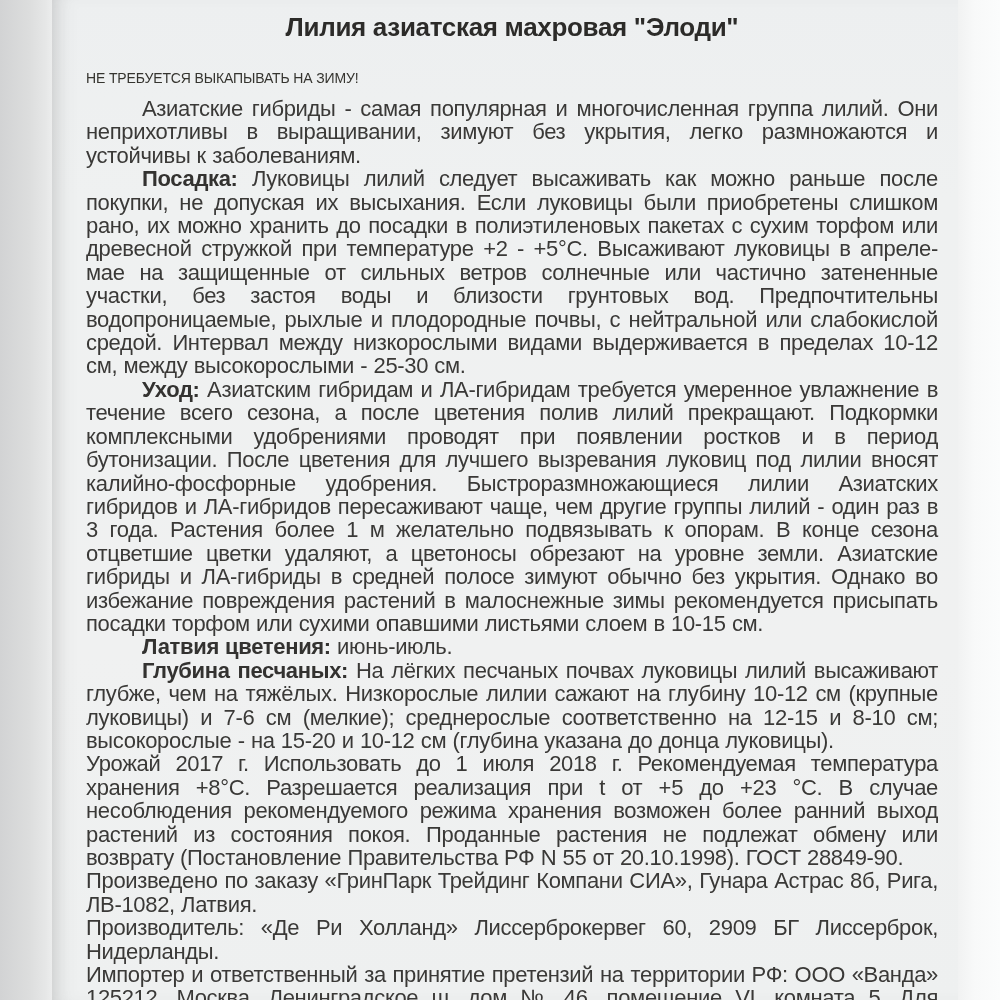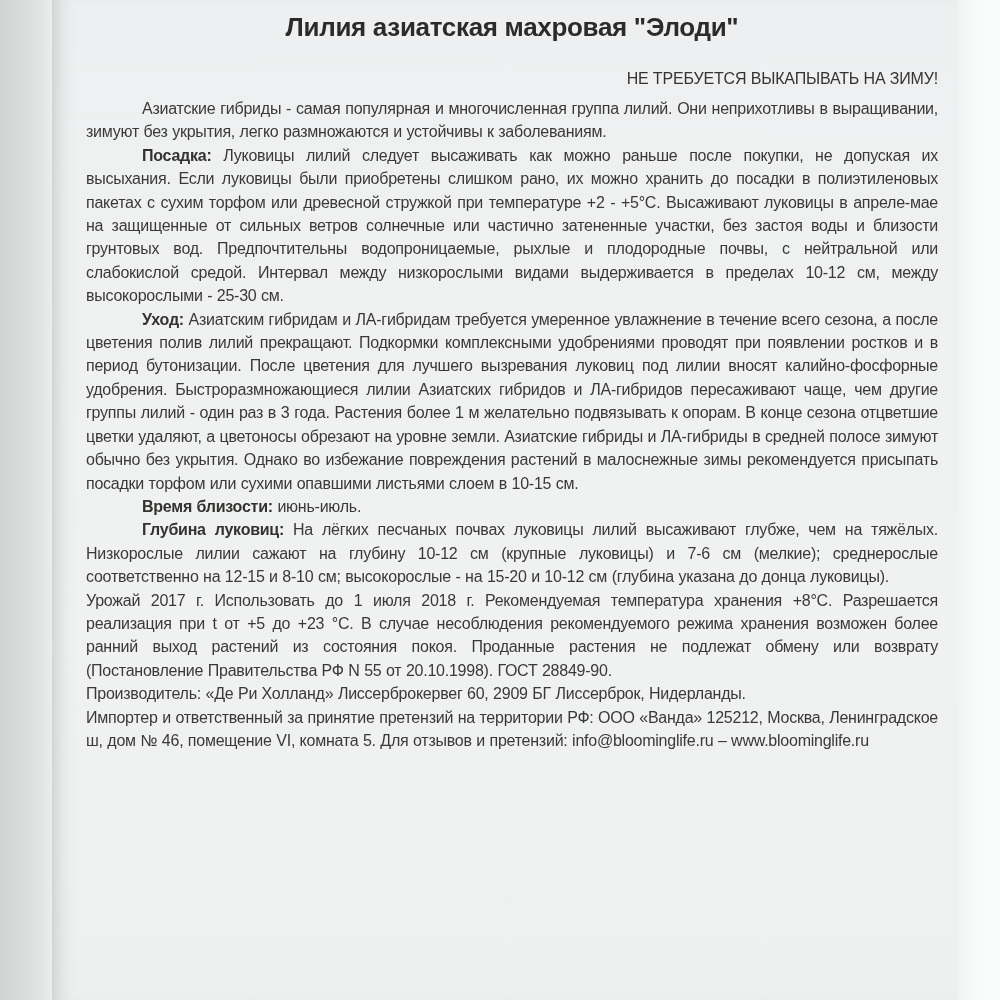--- a/index.html
+++ b/index.html
@@ -37,29 +37,29 @@
     margin: 2px 0 0 0;
     font-size: 26px;
     line-height: 30px;
     font-weight: bold;
     text-align: center;
     color: #2c2b29;
     letter-spacing: -0.012em;
   }
   .doc-subtitle {
     margin: 25px 0 7px 0;
-    font-size: 16px;
+    font-size: 14px;
     line-height: 23px;
-    text-align: right;
+    text-align: left;
     letter-spacing: -0.01em;
     color: #35342f;
   }
   p.para {
     margin: 0;
-    font-size: 16px;
+    font-size: 22px;
     line-height: 23.4px;
     text-align: justify;
     letter-spacing: -0.015em;
     word-spacing: 0.02em;
     color: #3a3937;
   }
   p.para.indent { text-indent: 56px; }
   .lead { font-weight: bold; color: #333230; }
   .lead:not(:empty)::after { content: " "; }
 </style>
@@ -76,27 +76,28 @@
       <h1 class="doc-title">Лилия азиатская махровая "Элоди"</h1>
 
       <div class="doc-subtitle">НЕ ТРЕБУЕТСЯ ВЫКАПЫВАТЬ НА ЗИМУ!</div>
 
       <p class="para indent"><b class="lead"></b><span>Азиатские гибриды - самая популярная и многочисленная группа лилий. Они неприхотливы в выращивании, зимуют без укрытия, легко размножаются и устойчивы к заболеваниям.</span></p>
 
       <p class="para indent"><b class="lead">Посадка:</b><span>Луковицы лилий следует высаживать как можно раньше после покупки, не допуская их высыхания. Если луковицы были приобретены слишком рано, их можно хранить до посадки в полиэтиленовых пакетах с сухим торфом или древесной стружкой при температуре +2 - +5°С. Высаживают луковицы в апреле-мае на защищенные от сильных ветров солнечные или частично затененные участки, без застоя воды и близости грунтовых вод. Предпочтительны водопроницаемые, рыхлые и плодородные почвы, с нейтральной или слабокислой средой. Интервал между низкорослыми видами выдерживается в пределах 10-12 см, между высокорослыми - 25-30 см.</span></p>
 
       <p class="para indent"><b class="lead">Уход:</b><span>Азиатским гибридам и ЛА-гибридам требуется умеренное увлажнение в течение всего сезона, а после цветения полив лилий прекращают. Подкормки комплексными удобрениями проводят при появлении ростков и в период бутонизации. После цветения для лучшего вызревания луковиц под лилии вносят калийно-фосфорные удобрения. Быстроразмножающиеся лилии Азиатских гибридов и ЛА-гибридов пересаживают чаще, чем другие группы лилий - один раз в 3 года. Растения более 1 м желательно подвязывать к опорам. В конце сезона отцветшие цветки удаляют, а цветоносы обрезают на уровне земли. Азиатские гибриды и ЛА-гибриды в средней полосе зимуют обычно без укрытия. Однако во избежание повреждения растений в малоснежные зимы рекомендуется присыпать посадки торфом или сухими опавшими листьями слоем в 10-15 см.</span></p>
 
-      <p class="para indent"><b class="lead">Время близости:</b><span>июнь-июль.</span></p>
+      <p class="para indent"><b class="lead">Латвия цветения:</b><span>июнь-июль.</span></p>
 
-      <p class="para indent"><b class="lead">Глубина луковиц:</b><span>На лёгких песчаных почвах луковицы лилий высаживают глубже, чем на тяжёлых. Низкорослые лилии сажают на глубину 10-12 см (крупные луковицы) и 7-6 см (мелкие); среднерослые соответственно на 12-15 и 8-10 см; высокорослые - на 15-20 и 10-12 см (глубина указана до донца луковицы).</span></p>
+      <p class="para indent"><b class="lead">Глубина песчаных:</b><span>На лёгких песчаных почвах луковицы лилий высаживают глубже, чем на тяжёлых. Низкорослые лилии сажают на глубину 10-12 см (крупные луковицы) и 7-6 см (мелкие); среднерослые соответственно на 12-15 и 8-10 см; высокорослые - на 15-20 и 10-12 см (глубина указана до донца луковицы).</span></p>
 
 
       <p class="para"><b class="lead"></b><span>Урожай 2017 г. Использовать до 1 июля 2018 г. Рекомендуемая температура хранения +8°С. Разрешается реализация при t от +5 до +23 °С. В случае несоблюдения рекомендуемого режима хранения возможен более ранний выход растений из состояния покоя. Проданные растения не подлежат обмену или возврату (Постановление Правительства РФ N 55 от 20.10.1998). ГОСТ 28849-90.</span></p>
 
+      <p class="para"><b class="lead"></b><span>Произведено по заказу «ГринПарк Трейдинг Компани СИА», Гунара Астрас 8б, Рига, ЛВ-1082, Латвия.</span></p>
 
       <p class="para"><b class="lead"></b><span>Производитель: «Де Ри Холланд» Лиссерброкервег 60, 2909 БГ Лиссерброк, Нидерланды.</span></p>
 
       <p class="para"><b class="lead"></b><span>Импортер и ответственный за принятие претензий на территории РФ: ООО «Ванда» 125212, Москва, Ленинградское ш, дом № 46, помещение VI, комната 5. Для отзывов и претензий: info@bloominglife.ru – www.bloominglife.ru</span></p>
 
     </div>
   </div>
 </div>
 
 </body></html>

